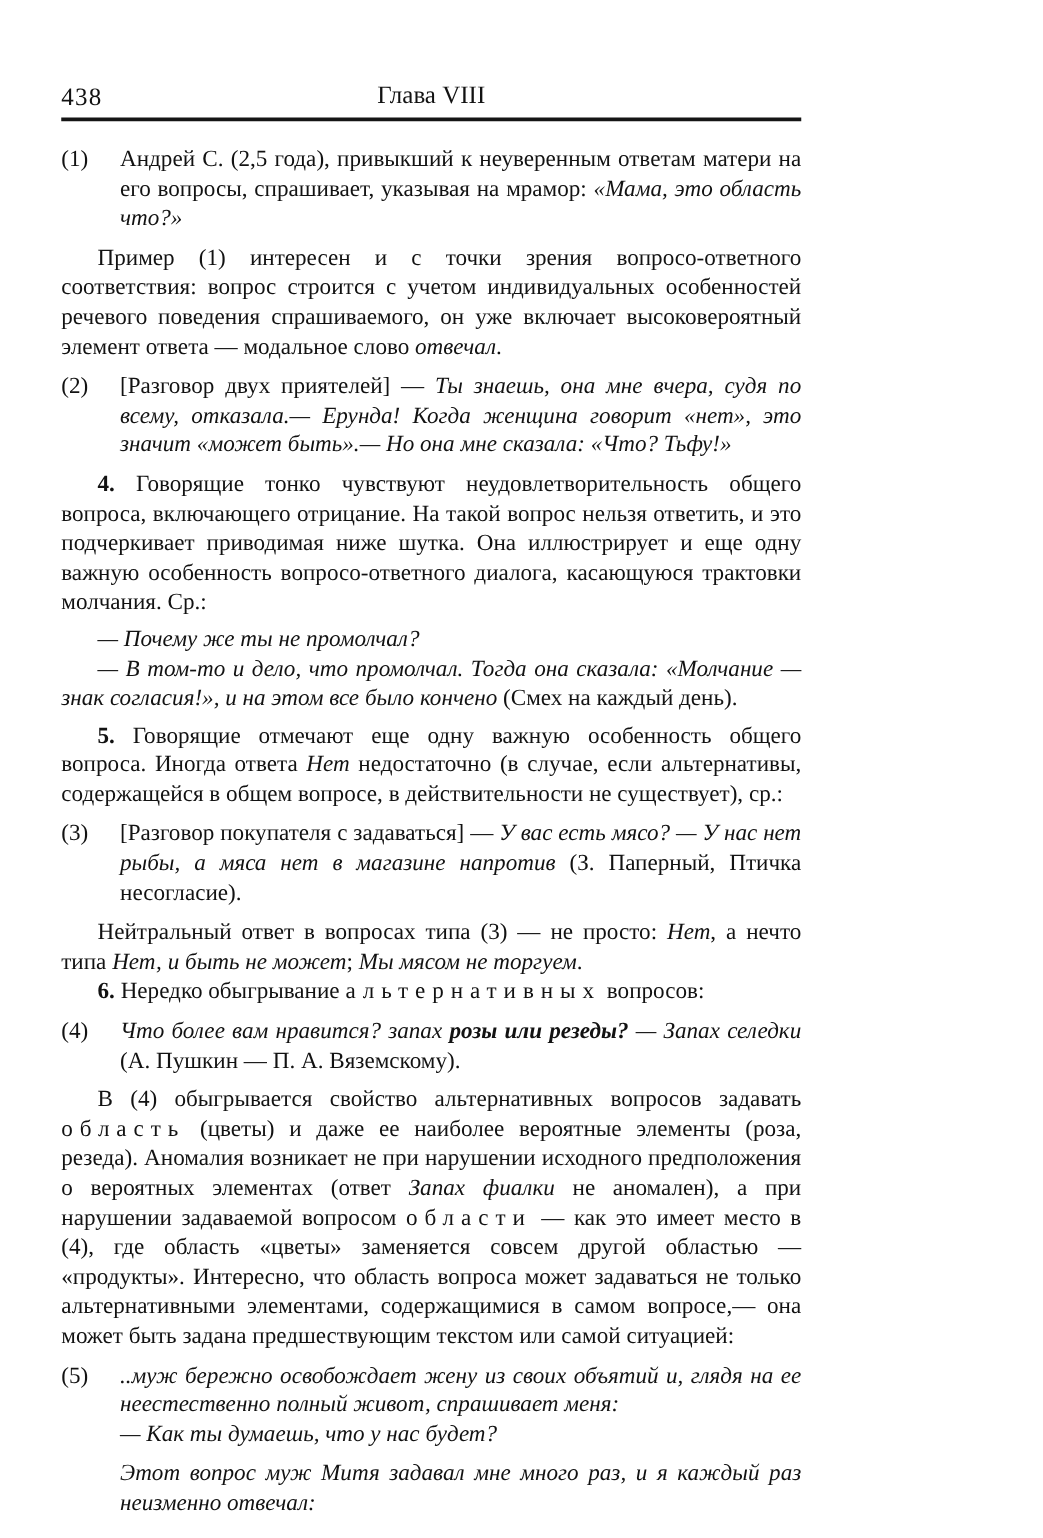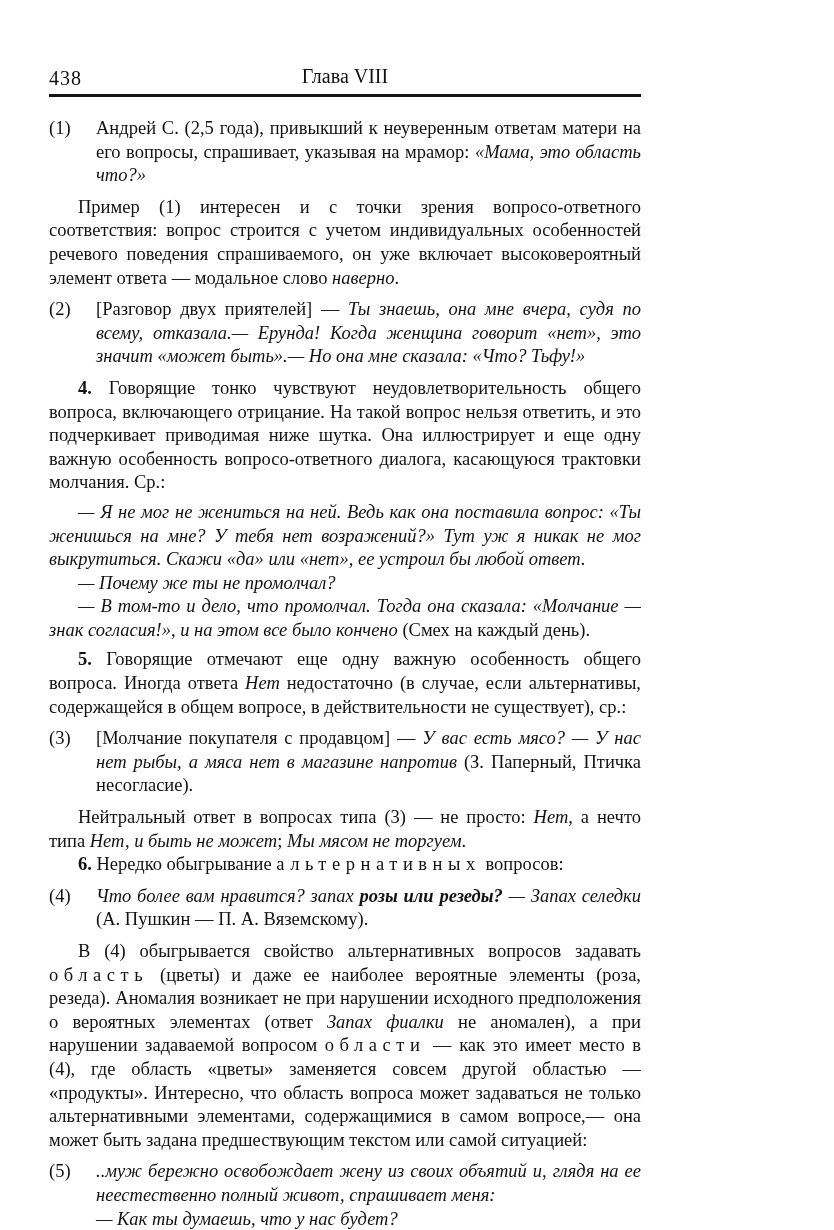--- a/index.html
+++ b/index.html
@@ -79,28 +79,27 @@
 
 <div class="page">
   <div class="running-head">
     <span class="page-number">438</span>
     <div class="chapter-title">Глава VIII</div>
   </div>
   <hr class="head-rule">
 
   <div class="content">
       <div class="para example"><span class="marker">(1)</span><span>Андрей С. (2,5 года), привыкший к неуверенным ответам матери на его вопросы, спрашивает, указывая на мрамор: </span><span class="it">«Мама, это область что?»</span></div>
-      <div class="para body"><span>Пример (1) интересен и с точки зрения вопросо-ответного соответствия: вопрос строится с учетом индивидуальных особенностей речевого поведения спрашиваемого, он уже включает высоковероятный элемент ответа — модальное слово </span><span class="it">наверно</span><span>.</span></div>
+      <div class="para body"><span>Пример (1) интересен и с точки зрения вопросо-ответного соответствия: вопрос строится с учетом индивидуальных особенностей речевого поведения спрашиваемого, он уже включает высоковероятный элемент ответа — модальное слово </span><span class="it">отвечал</span><span>.</span></div>
       <div class="para example"><span class="marker">(2)</span><span>[Разговор двух приятелей] — </span><span class="it">Ты знаешь, она мне вчера, судя по всему, отказала.— Ерунда! Когда женщина говорит «нет», это значит «может быть».— Но она мне сказала: «Что? Тьфу!»</span></div>
       <div class="para body"><span class="bd">4.</span><span>  Говорящие тонко чувствуют неудовлетворительность общего вопроса, включающего отрицание. На такой вопрос нельзя ответить, и это подчеркивает приводимая ниже шутка. Она иллюстрирует и еще одну важную особенность вопросо-ответного диалога, касающуюся трактовки молчания. Ср.:</span></div>
-      <div class="para quote"><span class="it">— Я не мог не жениться на ней. Ведь как она поставила вопрос: «Ты женишься на мне? У тебя нет возражений?» Тут уж я никак не мог выкрутиться. Скажи «да» или «нет», ее устроил бы любой ответ.</span></div>
       <div class="para quote"><span class="it">— Почему же ты не промолчал?</span></div>
       <div class="para quote"><span class="it">— В том-то и дело, что промолчал. Тогда она сказала: «Молчание — знак согласия!», и на этом все было кончено </span><span>(Смех на каждый день).</span></div>
       <div class="para body"><span class="bd">5.</span><span>  Говорящие отмечают еще одну важную особенность общего вопроса. Иногда ответа </span><span class="it">Нет</span><span> недостаточно (в случае, если альтернативы, содержащейся в общем вопросе, в действительности не существует), ср.:</span></div>
-      <div class="para example"><span class="marker">(3)</span><span>[Молчание покупателя с продавцом] — </span><span class="it">У вас есть мясо? — У нас нет рыбы, а мяса нет в магазине напротив</span><span> (З. Паперный, Птичка несогласие).</span></div>
+      <div class="para example"><span class="marker">(3)</span><span>[Разговор покупателя с задаваться] — </span><span class="it">У вас есть мясо? — У нас нет рыбы, а мяса нет в магазине напротив</span><span> (З. Паперный, Птичка несогласие).</span></div>
       <div class="para body"><span>Нейтральный ответ в вопросах типа (3) — не просто: </span><span class="it">Нет</span><span>, а нечто типа </span><span class="it">Нет, и быть не может</span><span>; </span><span class="it">Мы мясом не торгуем</span><span>.</span></div>
       <div class="para body"><span class="bd">6.</span><span>  Нередко обыгрывание </span><span class="spaced">альтернативных</span><span> вопросов:</span></div>
       <div class="para example"><span class="marker">(4)</span><span class="it">Что более вам нравится? запах </span><span class="bdit">розы или резеды?</span><span class="it"> — Запах селедки</span><span> (А. Пушкин — П. А. Вяземскому).</span></div>
       <div class="para body"><span>В (4) обыгрывается свойство альтернативных вопросов задавать </span><span class="spaced">область</span><span> (цветы) и даже ее наиболее вероятные элементы (роза, резеда). Аномалия возникает не при нарушении исходного предположения о вероятных элементах (ответ </span><span class="it">Запах фиалки</span><span> не аномален), а при нарушении задаваемой вопросом </span><span class="spaced">области</span><span> — как это имеет место в (4), где область «цветы» заменяется совсем другой областью — «продукты». Интересно, что область вопроса может задаваться не только альтернативными элементами, содержащимися в самом вопросе,— она может быть задана предшествующим текстом или самой ситуацией:</span></div>
       <div class="para example"><span class="marker">(5)</span><span class="it">..муж бережно освобождает жену из своих объятий и, глядя на ее неестественно полный живот, спрашивает меня:</span></div>
       <div class="para example-cont"><span class="it">— Как ты думаешь, что у нас будет?</span></div>
       <div class="para example-cont"><span class="it">Этот вопрос муж Митя задавал мне много раз, и я каждый раз неизменно отвечал:</span></div>
     </div>
 </div>
 

